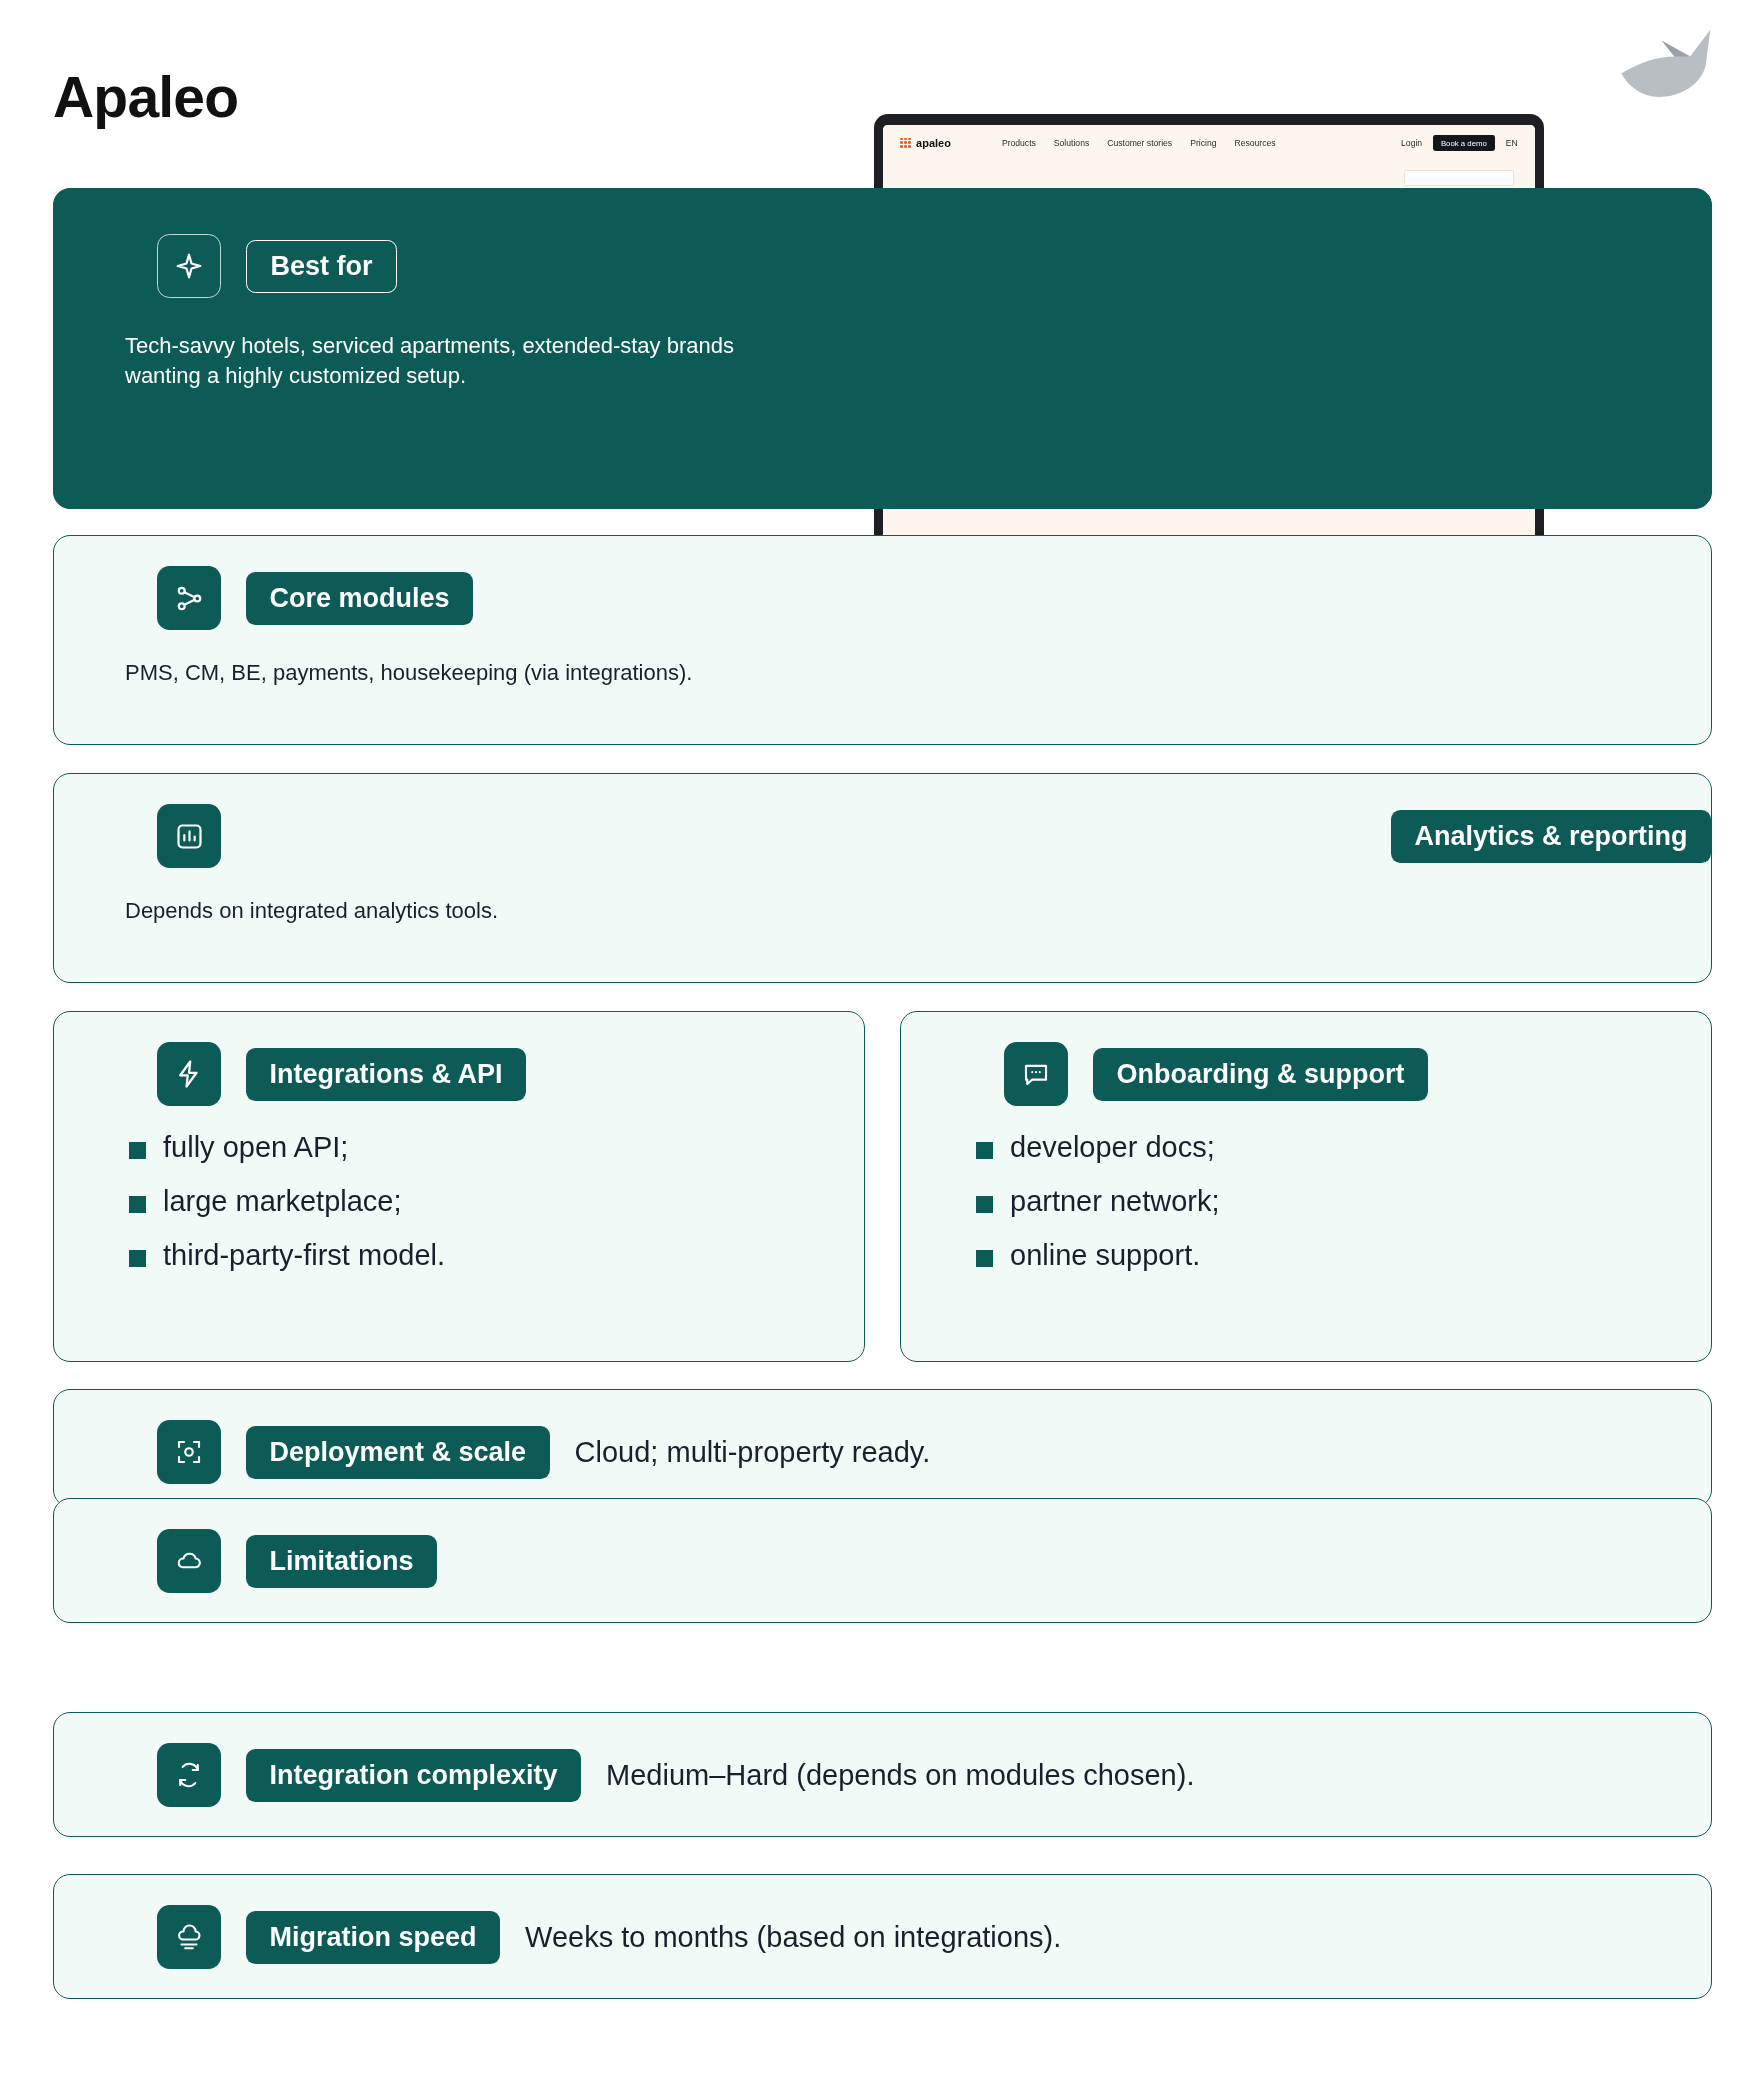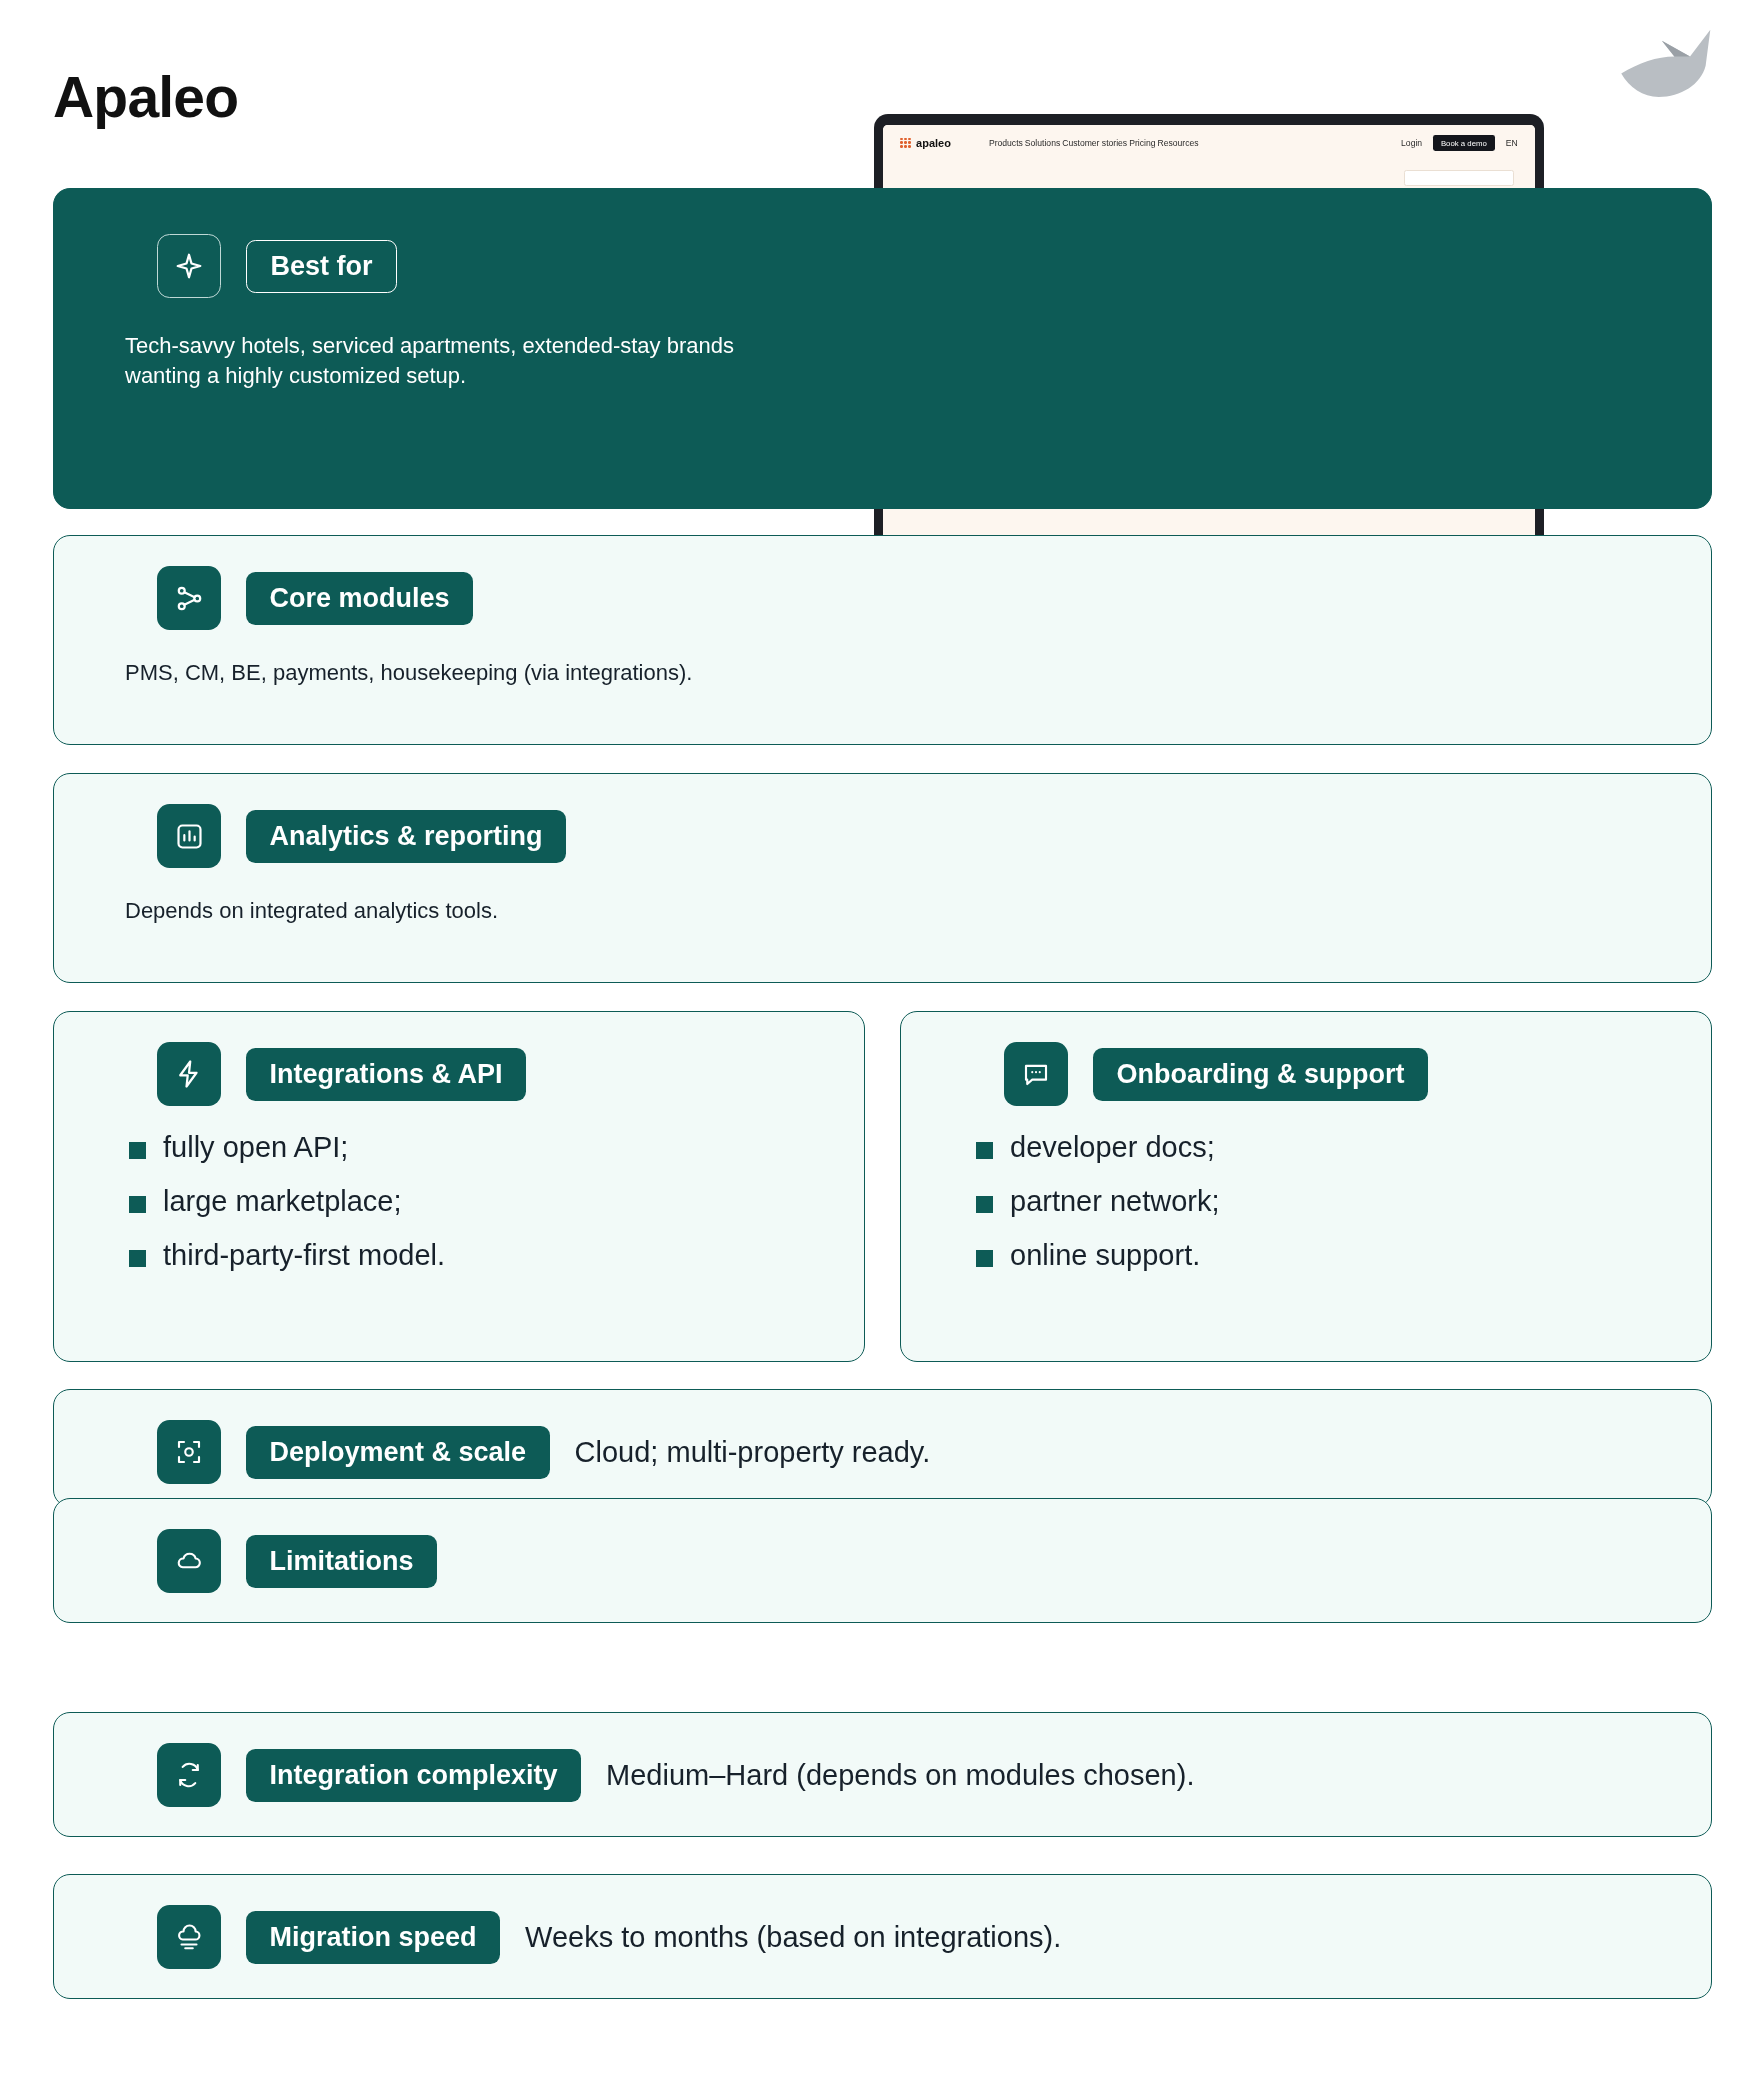--- a/index.html
+++ b/index.html
@@ -177,21 +177,21 @@
     background: #fdf6ef;
   }
   .site-logo { display: flex; align-items: center; gap: 4.7px; font-size: 11px; font-weight: bold; color: #111; }
   .dots-grid {
     width: 11px; height: 11px;
     display: grid; grid-template-columns: repeat(3, 2.4px);
     grid-template-rows: repeat(3, 2.4px);
     gap: 1.6px;
   }
   .dots-grid i { display:block; width:2.4px; height:2.4px; background:#e0622f; border-radius:50%; }
-  .nav-links { display: flex; gap: 2px; margin-left: 13px; padding-left: 8px; }
+  .nav-links { display: flex; gap: 18px; margin-left: 26px; padding-left: 8px; }
   .nav-right { margin-left: auto; display: flex; align-items: center; gap: 11px; }
   .btn-demo {
     background: #14161c; color: #fff; font-size: 7.8px;
     padding: 3.9px 7.8px; border-radius: 2.4px;
   }
 
   .hero {
     display: flex;
     padding: 20.4px 20.4px 0 20.4px;
     gap: 14px;
@@ -353,21 +353,21 @@
             <circle cx="18" cy="12" r="2.3"></circle>
           <path d="M8 7.2 L16 11 M8 16.8 L16 13"></path>
         </svg>
       </span>
       <span class="pill">Core modules</span>
     </div>
     <div class="body-text" style="margin:28px 0 0 71px;">PMS, CM, BE, payments, housekeeping (via integrations).</div>
   </div>
 
   <div class="card" style="left:53px; top:773px; width:1659px; height:210px;">
-    <div class="pill-row" style="margin:30px 0 0 71px;">
+    <div class="pill-row" style="margin:30px 0 0 71px;justify-content:space-between;">
       <span class="icon-box">
         <svg width="31" height="31" viewBox="0 0 24 24" fill="none" stroke="#ffffff" stroke-width="1.7" stroke-linecap="round" stroke-linejoin="round">
           <rect x="3.5" y="3.5" width="17" height="17" rx="3"></rect>
           <path d="M8 15 L8 11 M12 15 L12 8 M16 15 L16 12"></path>
         </svg>
       </span>
       <span class="pill">Analytics &amp; reporting</span>
     </div>
     <div class="body-text" style="margin:28px 0 0 71px;">Depends on integrated analytics tools.</div>
   </div>

